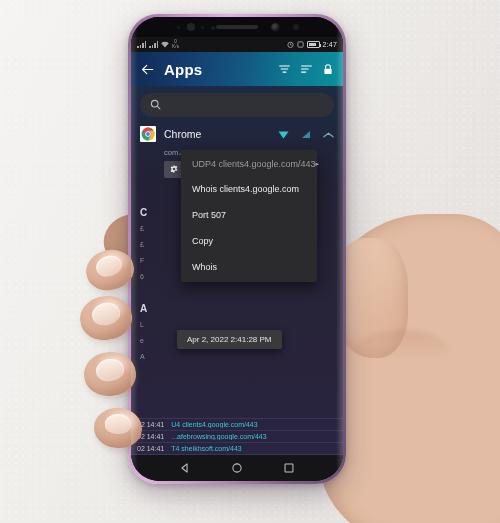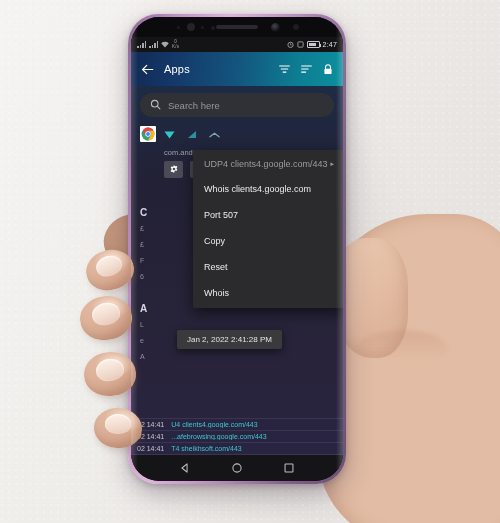--- a/index.html
+++ b/index.html
@@ -214,22 +214,22 @@
     height: 34px;
     background: linear-gradient(96deg, #112a54 0%, #14396b 22%, #13577f 52%, #0d7d93 78%, #0c8f9d 100%);
     display: flex;
     align-items: center;
     padding: 0 9px;
     gap: 9px;
     color: #ffffff;
   }
   .back-arrow { width: 15px; height: 15px; flex: none; }
   .appbar-title {
-    font-size: 11px;
-    font-weight: normal;
+    font-size: 15px;
+    font-weight: bold;
     letter-spacing: .2px;
     flex: 1;
   }
   .appbar-actions { display: flex; align-items: center; gap: 9px; }
   .appbar-actions svg { display: block; }
 
   
   .content {
     position: relative;
     height: calc(100% - 20px - 15px - 34px - 26px);
@@ -319,23 +319,23 @@
     border-bottom: 1px solid rgba(120,110,160,.22);
     font-size: 7px;
     background: rgba(40,36,64,.55);
   }
   .log-time { color: #c8c8d6; flex: none; font-family: "Liberation Sans", sans-serif; }
   .log-url { color: #3fc7d4; text-decoration: underline; white-space: nowrap; overflow: hidden; }
 
   
   .ctx-menu {
     position: absolute;
-    left: 62px;
+    left: 50px;
     top: 64px;
-    width: 152px;
+    width: 136px;
     background: #2b2b2e;
     border-radius: 2px;
     box-shadow: 0 5px 14px rgba(0,0,0,.55);
     padding: 2px 0;
     z-index: 6;
   }
   .ctx-item {
     height: 26px;
     display: flex;
     align-items: center;
@@ -490,36 +490,36 @@
     <div class="content">
 
       <div class="search-wrap">
         <div class="search-box">
           <span>
             <svg width="11" height="11" viewBox="0 0 14 14">
               <circle cx="6" cy="6" r="4.2" fill="none" stroke="#b9b9c0" stroke-width="1.4"></circle>
               <path d="M9.2 9.2 12.6 12.6" stroke="#b9b9c0" stroke-width="1.4" stroke-linecap="round"></path>
             </svg>
           </span>
-          <input type="text" placeholder="Search here" style="">
         </div>
       </div>
 
       <div class="app-card">
         <div class="app-row">
           <span class="chrome-logo">
             <svg width="14" height="14" viewBox="0 0 24 24">
               <circle cx="12" cy="12" r="11" fill="#4285F4"></circle>
               <path d="M12 1a11 11 0 0 1 9.53 5.5H12a5.5 5.5 0 0 0-4.76 8.25L2.9 7.2A11 11 0 0 1 12 1z" fill="#EA4335"></path>
               <path d="M21.53 6.5A11 11 0 0 1 12 23l4.76-8.25A5.5 5.5 0 0 0 12 6.5h9.53z" fill="#FBBC05"></path>
               <path d="M12 23A11 11 0 0 1 2.9 7.2l4.34 7.55A5.5 5.5 0 0 0 12 17.5V23z" fill="#34A853"></path>
               <circle cx="12" cy="12" r="4.6" fill="#fff"></circle>
               <circle cx="12" cy="12" r="3.3" fill="#4285F4"></circle>
             </svg>
           </span>
+          <span class="app-name">Chrome</span>
           <span class="app-row-icons">
             <span>
               <svg width="11" height="9" viewBox="0 0 12 10">
                   <path d="M6 9.4 0.4 1.6h11.2z" fill="#2ec8c8"></path>
                 </svg>
             </span>
             <span>
               <svg width="10" height="9" viewBox="0 0 11 10">
                   <path d="M10 1v8H1z" fill="#2e8f9e"></path>
                 </svg>
@@ -588,25 +588,24 @@
       </div>
 
       <div class="ctx-menu">
         <div class="ctx-item header">
           <span>UDP4 clients4.google.com/443</span>
           <span class="ctx-arrow">▸</span>
         </div>
         <div class="ctx-item">Whois clients4.google.com</div>
         <div class="ctx-item">Port 507</div>
         <div class="ctx-item">Copy</div>
-        <div class="ctx-item">Reset</div>
         <div class="ctx-item">Whois</div>
       </div>
 
-      <div class="ctx-tooltip">Jan 2, 2022 2:41:28 PM</div>
+      <div class="ctx-tooltip">Apr 2, 2022 2:41:28 PM</div>
 
       <div class="log-table">
         <div class="log-row">
           <span class="log-time">02 14:41</span>
           <span class="log-url">U4 clients4.google.com/443</span>
         </div>
         <div class="log-row">
           <span class="log-time">02 14:41</span>
           <span class="log-url">...afebrowsing.google.com/443</span>
         </div>

